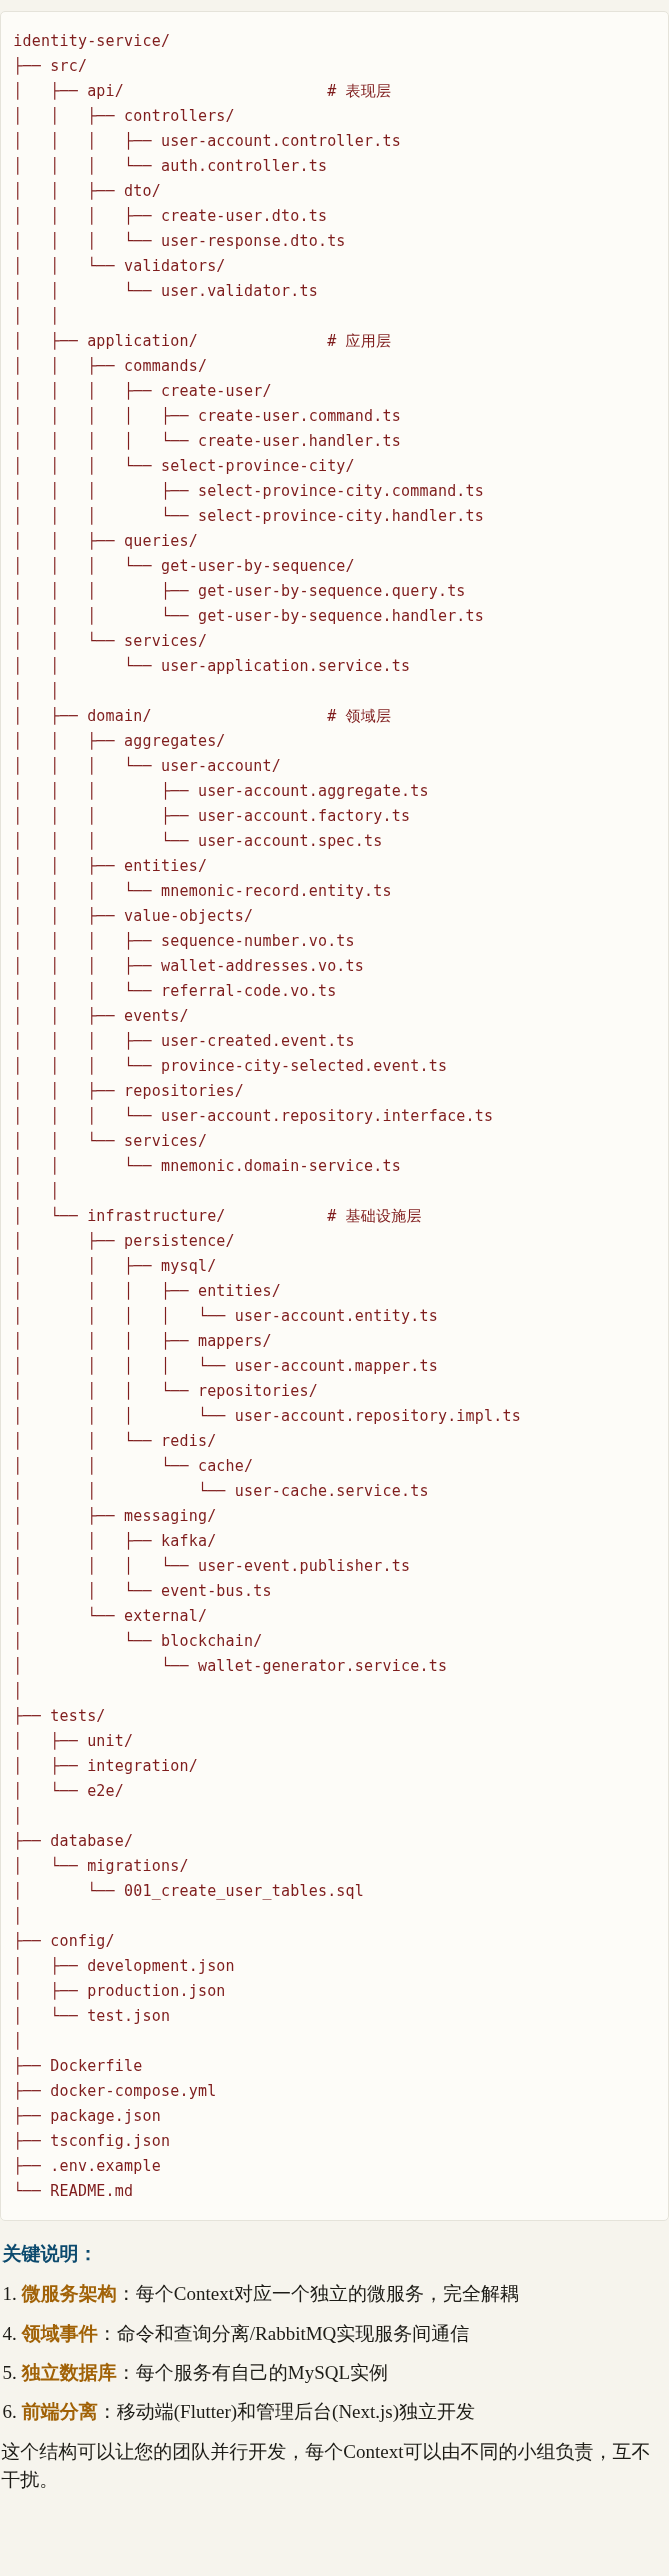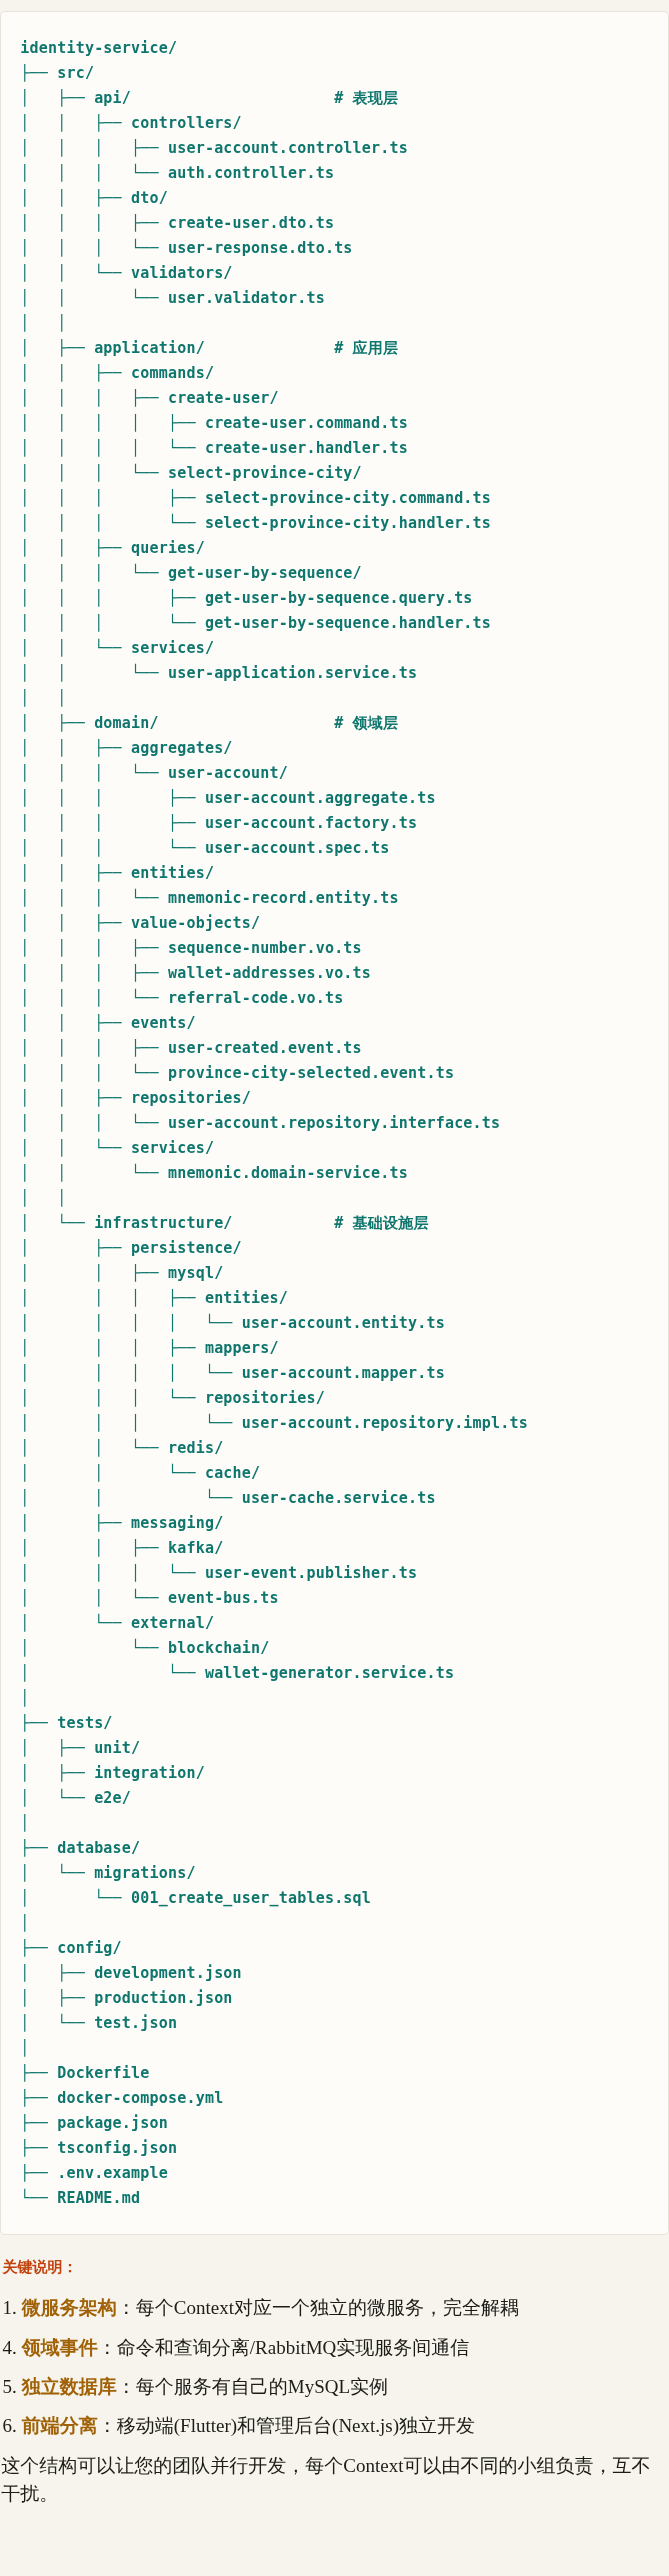--- a/index.html
+++ b/index.html
@@ -23,35 +23,34 @@
   .code-block {
     background: #fdfcf8;
     border: 1.3px solid #e5e3da;
     border-radius: 5px;
     padding: 15.6px 11.3px;
     box-sizing: border-box;
     width: 669px;
     overflow: hidden;
   }
   .tree {
-    margin: 8px;
+    margin: 1px;
     font-family: "DejaVu Sans Mono", monospace;
     font-size: 15px;
     line-height: 25px;
     letter-spacing: 0.2px;
-    color: #0f766e;
+    color: #7f1d1d;
     white-space: pre;
-    font-weight: bold;
   }
 
   .notes-heading {
-    font-size: 15px;
+    font-size: 19px;
     font-weight: bold;
     line-height: 27.5px;
-    color: #c2410c;
+    color: #0c4a6e;
     margin: 19px 0 12.5px 0;
     padding: 0 2.5px;
   }
 
   .notes-list {
     list-style: none;
     margin: 0;
     padding: 0 2.5px;
     font-size: 19px;
     line-height: 28px;

